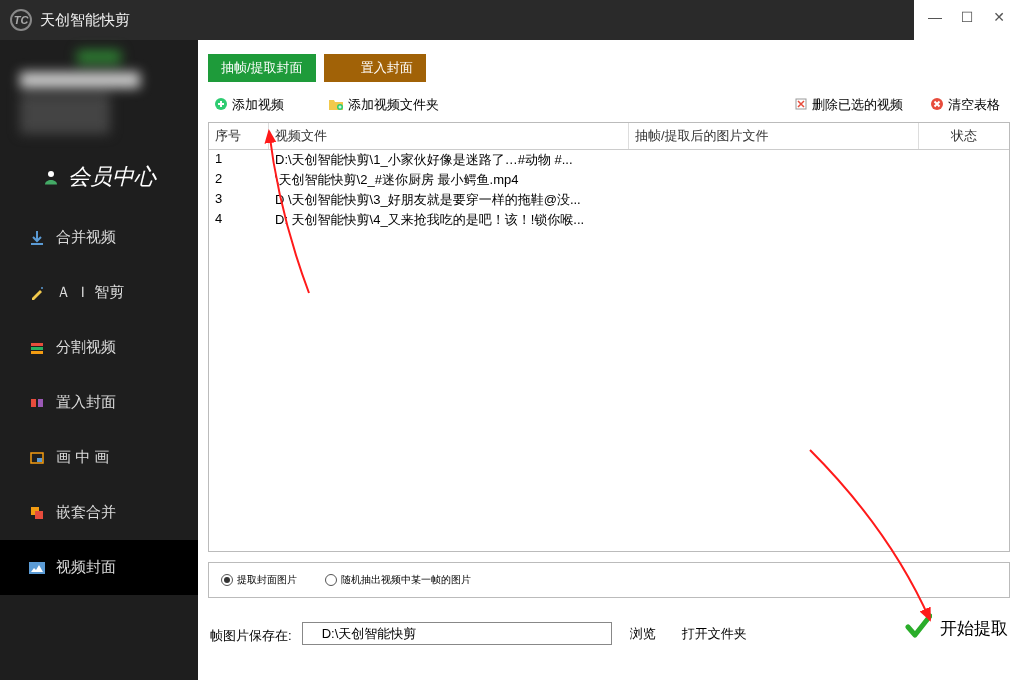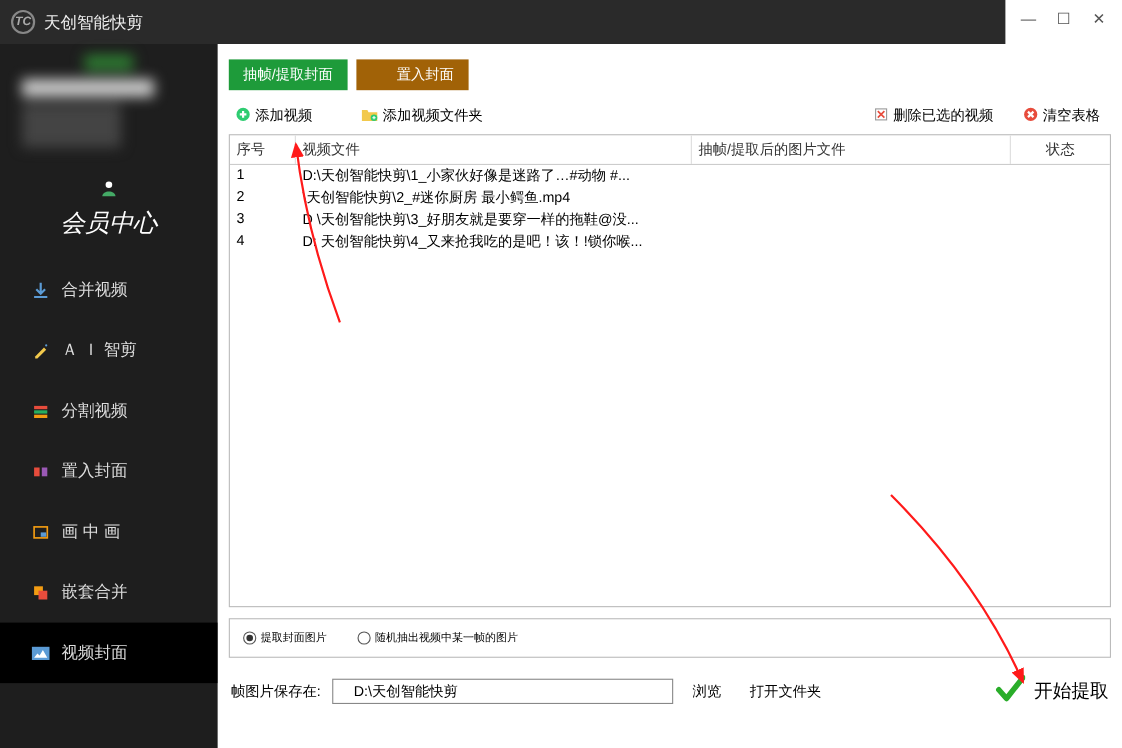--- a/index.html
+++ b/index.html
@@ -15,21 +15,21 @@
 
 .body { flex: 1; display: flex; }
 
 .sidebar { width: 198px; background: #1e1e1e; color: #ddd; display: flex; flex-direction: column; }
 .sidebar-top { padding: 10px 14px 20px; position: relative; }
 .blur-box { filter: blur(6px); }
 .blur-a { width: 44px; height: 14px; background: #2e7d32; margin: 0 auto 8px; }
 .blur-b { width: 120px; height: 16px; background: #ccc; margin: 0 0 6px 6px; }
 .blur-c { width: 90px; height: 40px; background: #444; margin-left: 6px; }
 
-.member-center { display: flex; align-items: center; justify-content: center; gap: 8px; font-family: "STKaiti","KaiTi",serif; font-style: italic; font-size: 22px; color: #fff; padding: 8px 0 18px; flex-direction: column; }
+.member-center { display: flex; align-items: center; justify-content: center; gap: 8px; font-family: "STKaiti","KaiTi",serif; font-style: italic; font-size: 22px; color: #fff; padding: 8px 0 18px; }
 .sidebar-items { display: flex; flex-direction: column; }
 .sidebar-item { display: flex; align-items: center; gap: 10px; padding: 18px 28px; color: #ddd; font-size: 15px; cursor: pointer; }
 .sidebar-item.selected { background: #000; }
 .side-icon { width: 18px; height: 18px; display: flex; align-items: center; justify-content: center; }
 
 .main { flex: 1; display: flex; flex-direction: column; background: #fff; }
 
 .tabs { display: flex; gap: 8px; padding: 14px 10px 8px; }
 .tab { padding: 4px 12px; font-size: 13px; color: #fff; cursor: pointer; border: 1px solid transparent; }
 .tab.active { background: #1e9b3a; }
@@ -53,21 +53,21 @@
 .td1 { width: 60px; padding-left: 6px; }
 .td2 { flex: 1; white-space: nowrap; overflow: hidden; text-overflow: ellipsis; padding-left: 6px; }
 .td3 { width: 290px; }
 .td4 { width: 90px; }
 
 .options { margin: 10px 10px 0; border: 1px solid #bbb; padding: 10px 12px; display: flex; gap: 28px; font-size: 10px; }
 .radio-opt { display: flex; align-items: center; gap: 4px; cursor: pointer; }
 .radio-dot { width: 12px; height: 12px; border: 1px solid #555; border-radius: 50%; display: flex; align-items: center; justify-content: center; }
 .radio-dot.checked::after { content: ""; width: 6px; height: 6px; background: #333; border-radius: 50%; }
 
-.bottom-row { display: flex; align-items: center; padding: 14px 12px; gap: 10px; font-size: 13px; }
+.bottom-row { display: flex; align-items: flex-end; padding: 14px 12px; gap: 10px; font-size: 13px; }
 .path-label { }
 .path-input { border: 1px solid #888; padding: 3px 19px; width: 310px; font-size: 13px; font-family: Liberation Sans, sans-serif; }
 .btn-link { cursor: pointer; padding: 2px 8px; }
 .bottom-spacer { flex: 1; }
 .start-btn { display: flex; align-items: center; gap: 8px; font-size: 17px; cursor: pointer; font-weight: 500; }
 
 .arrow-svg { position: absolute; pointer-events: none; }
 
 .logo-circle { width: 22px; height: 22px; border: 2px solid #888; border-radius: 50%; display: flex; align-items: center; justify-content: center; font-size: 11px; font-weight: bold; color: #aaa; font-style: italic; }
 </style>

